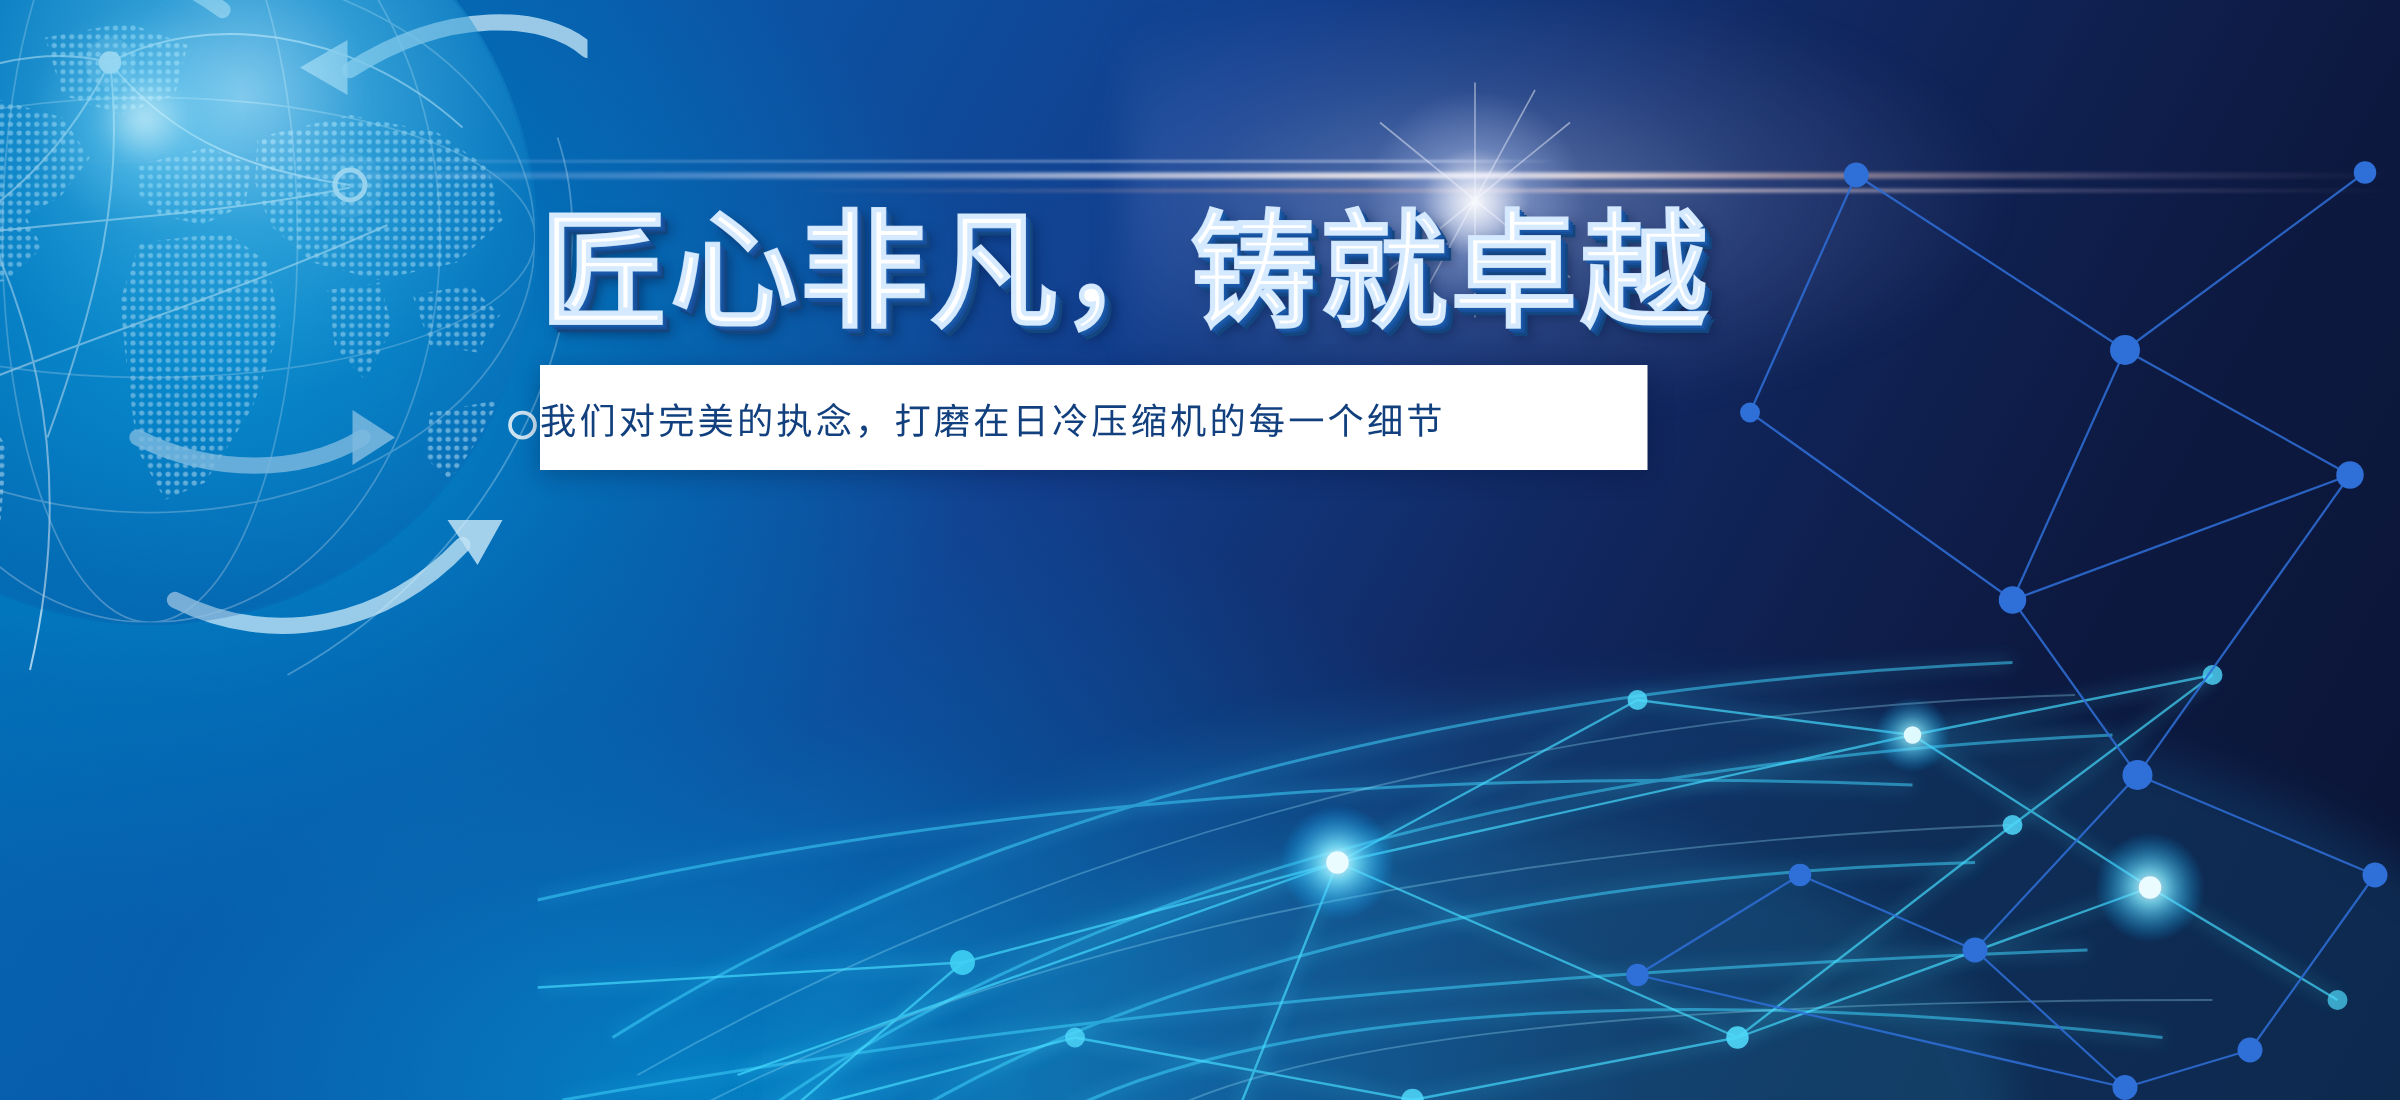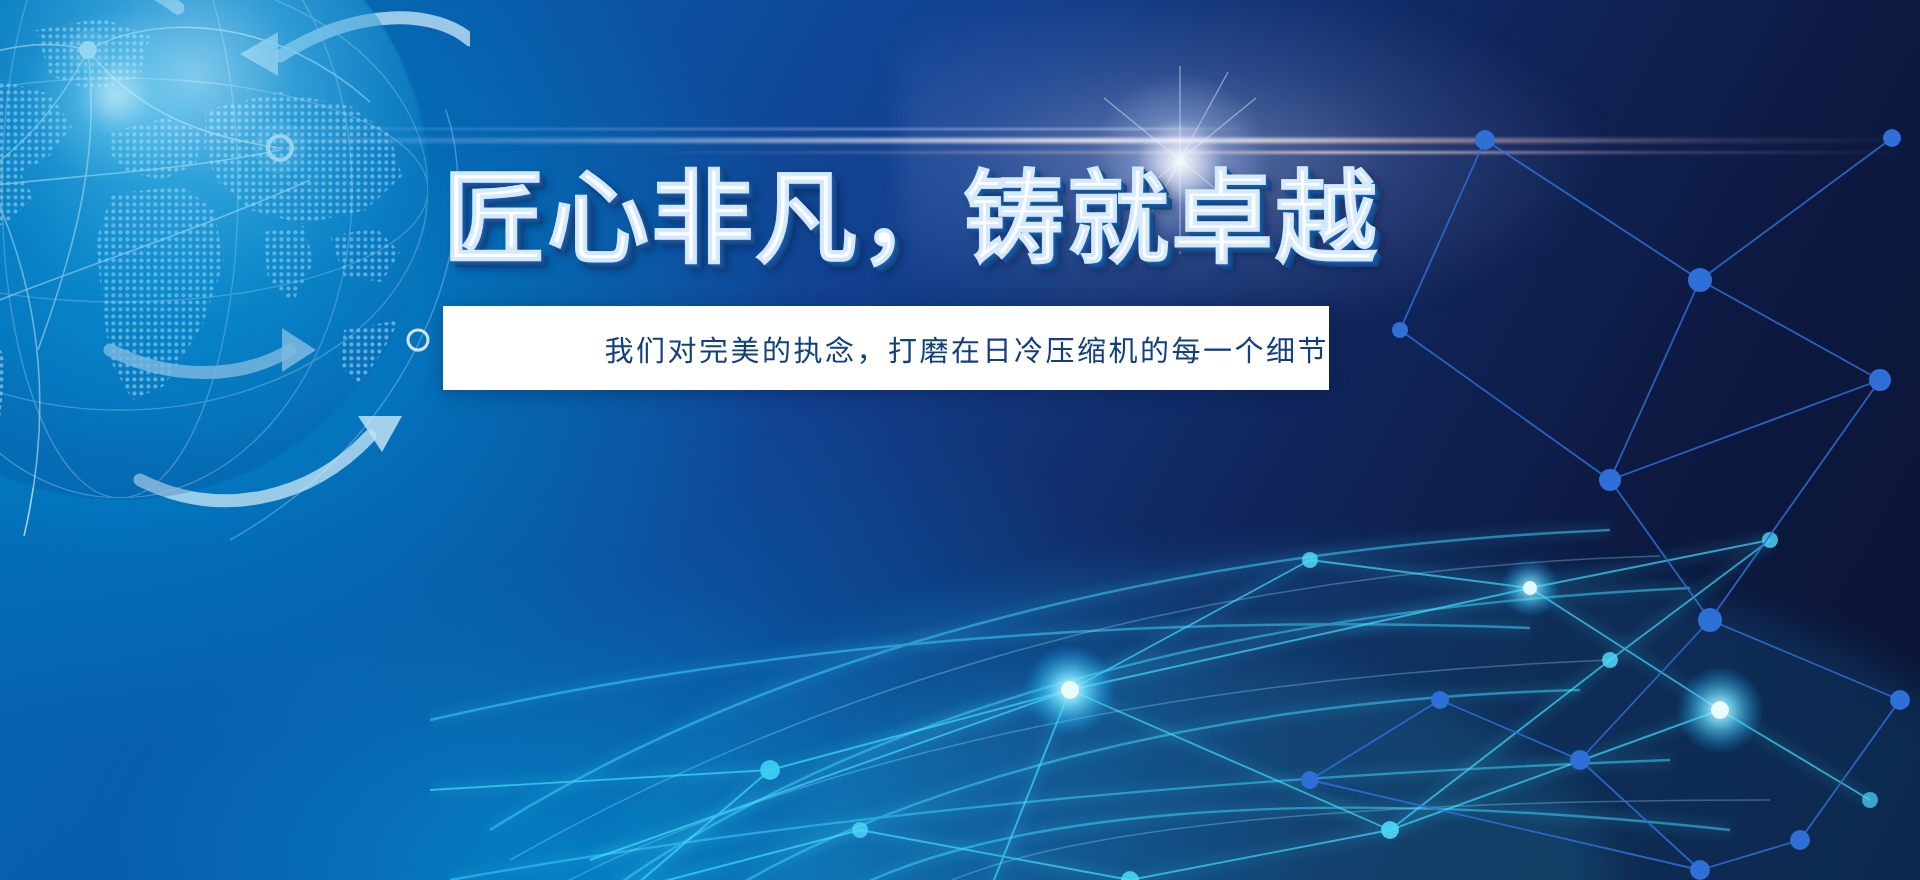--- a/index.html
+++ b/index.html
@@ -109,48 +109,48 @@
   #poly-net {
     position: absolute;
     left: 1280px; top: 80px;
     width: 650px; height: 800px;
     pointer-events: none;
   }
 
   
   #text-block {
     position: absolute;
-    left: 443px;
+    left: 432px;
     top: 168px;
     width: 900px;
   }
   #headline {
     font-family: "DejaVu Sans", "Liberation Sans", sans-serif;
     font-weight: 700;
     font-size: 102px;
     line-height: 1.0;
     letter-spacing: 2px;
     color: #ffffff;
     white-space: nowrap;
     margin: 0;
     text-shadow:
        2px 2px 0 #1a59a8,
        4px 4px 0 #164e99,
        6px 6px 0 #13457f,
        7px 7px 10px rgba(4,20,60,0.55);
     -webkit-text-stroke: 1px rgba(210,232,255,0.9);
   }
   #subtitle-bar {
-    margin-top: 36px;
+    margin-top: 22px;
     background: #ffffff;
     width: 886px;
     height: 84px;
     display: flex;
     align-items: center;
-    justify-content: flex-end;
+    justify-content: flex-start;
     box-shadow: 0 4px 18px rgba(3,18,52,0.30);
   }
   #subtitle-text {
     font-family: "DejaVu Sans", "Liberation Sans", sans-serif;
     font-size: 29px;
     font-weight: 400;
     letter-spacing: 2.5px;
     color: #12407e;
     white-space: nowrap;
   }

